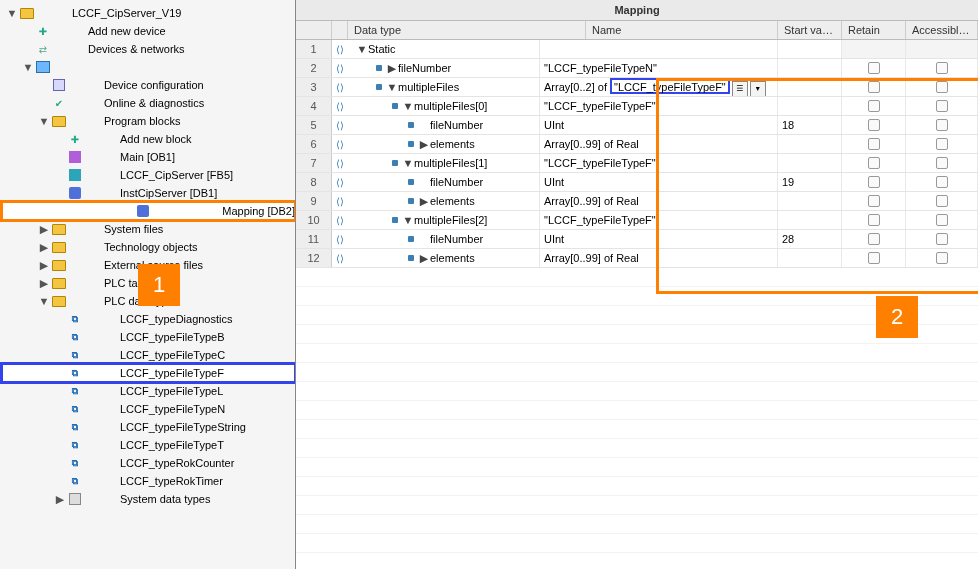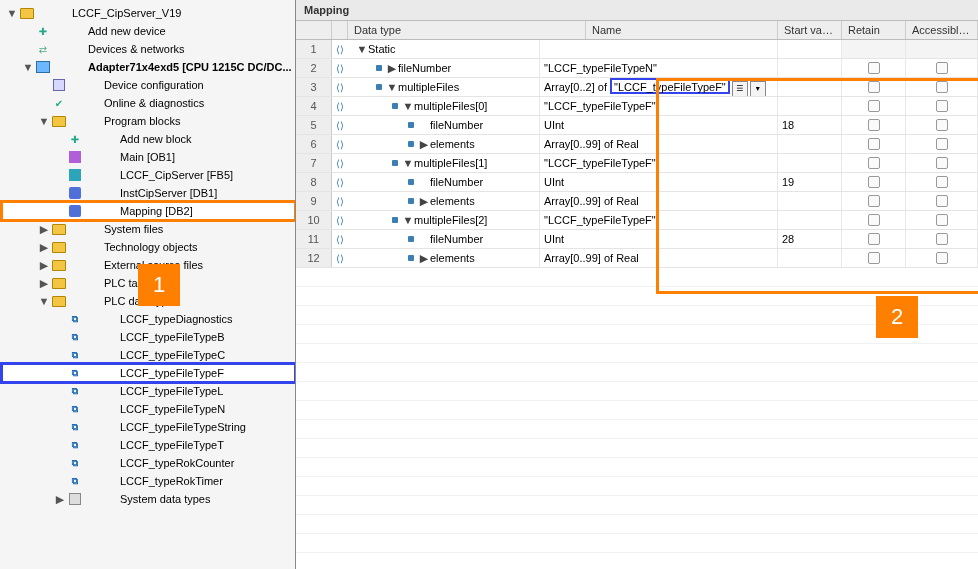--- a/index.html
+++ b/index.html
@@ -6,24 +6,24 @@
 body { background: #fff; width: 978px; height: 569px; overflow: hidden; display: flex; }
 .left-pane { width: 330px; background: #f5f5f5; border-right: 1px solid #888; overflow: hidden; position: relative; }
 .right-pane { flex: 1; background: #e8e8e8; display: flex; flex-direction: column; position: relative; }
 .tree { padding: 4px 0 4px 2px; }
 .tree-item { display: flex; align-items: center; height: 18px; padding-left: 0; cursor: default; white-space: nowrap; }
 .tw { display: inline-flex; width: 12px; height: 12px; justify-content: center; align-items: center; color: #555; margin-right: 1px; }
 .tw.none { visibility: hidden; }
 .ti { width: 16px; height: 16px; margin-right: 3px; display: inline-flex; align-items: center; justify-content: center; font-size: 10px; }
 .lbl { color: #000; padding-left: 34px; }
 .ind { display:inline-block; }
-.hi-orange { background: #fff; outline: 3px solid #ff7f00; outline-offset: -1px; }
+.hi-orange { background: #fff; outline: 3px solid #ff7f00; outline-offset: -1px; justify-content: space-between; }
 .hi-blue { background: #fff; outline: 3px solid #3344ee; outline-offset: -1px; }
 .badge { position: absolute; width: 42px; height: 42px; background: #ff7f00; color: #fff; display: flex; align-items: center; justify-content: center; font-size: 22px; font-weight: 400; }
-.right-title { padding: 4px 8px; font-weight: 600; color: #333; background: #eaeaea; }
+.right-title { padding: 4px 8px; font-weight: 600; color: #333; background: #eaeaea; text-align: center; }
 .grid-head { display: flex; background: #eee; border-top: 1px solid #bbb; border-bottom: 1px solid #bbb; }
 .gh-cell { padding: 3px 6px; border-right: 1px solid #ccc; color: #333; overflow: hidden; text-overflow: ellipsis; white-space: nowrap; }
 .rows { background: #fff; }
 .row { display: flex; height: 19px; align-items: stretch; border-bottom: 1px solid #e4e4e4; }
 .row .num { width: 36px; background: #eee; color: #555; text-align: center; line-height: 19px; border-right: 1px solid #ccc; }
 .row .rc { border-right: 1px solid #e8e8e8; padding: 0 4px; line-height: 19px; overflow: hidden; text-overflow: ellipsis; white-space: nowrap; }
 .c-name { width: 192px; display:flex; align-items:center; }
 .c-type { width: 238px; }
 .c-start { width: 64px; }
 .c-retain { width: 64px; text-align:center; }
@@ -78,21 +78,20 @@
           <span class="ico-net">⇄</span>
         </span>
         <span class="lbl" style="">Devices &amp; networks</span>
       </div>
       <div class="tree-item">
         <span class="ind" style="width:20px"></span>
         <span class="tw ">▼</span>
         <span class="ti">
           <span class="ico-cpu"></span>
         </span>
-        <span class="lbl" style="font-weight:600">Adapter71x4exd5 [CPU 1215C DC/DC...</span>
       </div>
       <div class="tree-item">
         <span class="ind" style="width:36px"></span>
         <span class="tw none"></span>
         <span class="ti">
           <span class="ico-dev"></span>
         </span>
         <span class="lbl" style="">Device configuration</span>
       </div>
       <div class="tree-item">

